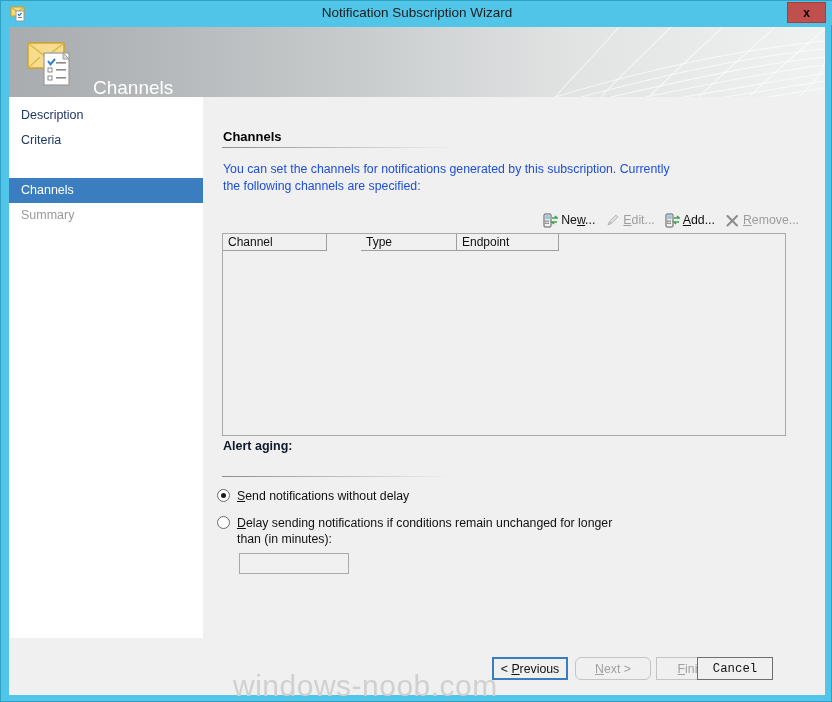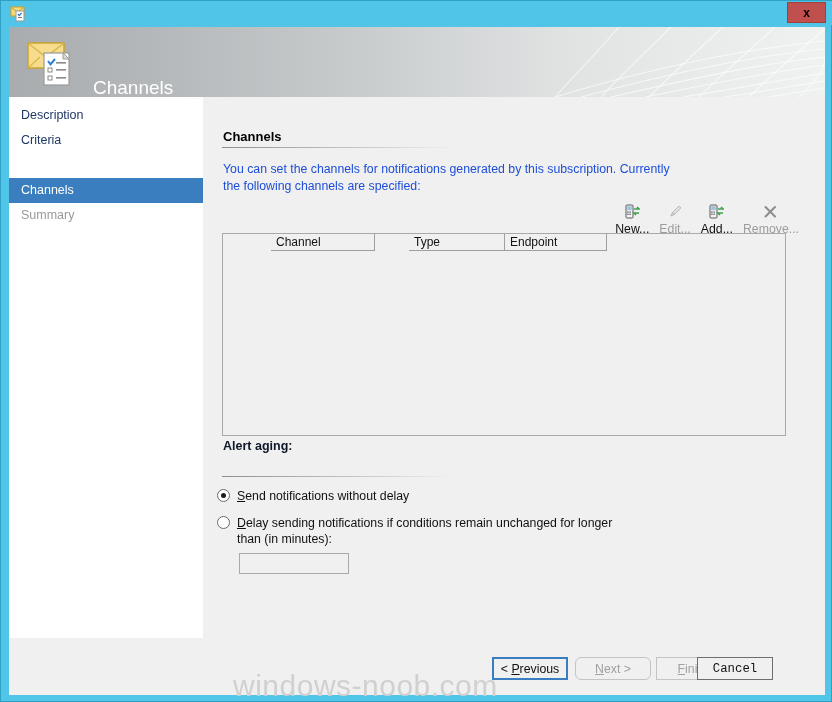--- a/index.html
+++ b/index.html
@@ -164,21 +164,20 @@
   }
   .tb-btn {
     display: flex;
     align-items: center;
     gap: 3px;
     font-size: 12.3px;
     color: #111111;
     cursor: pointer;
     padding: 1px 2px;
     white-space: nowrap;
-    flex-direction: column;
   }
   .tb-btn.disabled {
     color: #9d9d9d;
     cursor: default;
   }
   .tb-btn svg { display: block; }
 
   
   #listview {
     position: absolute;
@@ -327,20 +326,21 @@
   <div id="titlebar">
     <span id="titlebar-icon">
       <svg width="18" height="18" viewBox="0 0 18 18">
         <rect x="1" y="3" width="13" height="9" fill="#f5d97a" stroke="#c9a227" stroke-width="1"></rect>
         <path d="M1.5 3.5 L7.5 8 L13.5 3.5" fill="none" stroke="#c9a227" stroke-width="1"></path>
         <rect x="6" y="7" width="8" height="10" fill="#ffffff" stroke="#9a9a9a" stroke-width="1"></rect>
         <path d="M8 10 l1.2 1.6 L11.6 9" fill="none" stroke="#2f7fd0" stroke-width="1.3"></path>
         <rect x="8" y="13" width="4" height="1" fill="#7a7a7a"></rect>
       </svg>
     </span>
+    <div id="titlebar-text">Notification Subscription Wizard</div>
     <div id="close-button">x</div>
   </div>
 
   <div id="banner">
     <svg id="banner-mesh" viewBox="0 0 420 70" preserveAspectRatio="none">
       <g stroke="#ffffff" stroke-width="1.1" fill="none" opacity="0.75">
         <path d="M150,70 C230,46 320,24 420,14"></path>
         <path d="M176,70 C252,50 336,30 420,22"></path>
         <path d="M206,70 C276,54 352,37 420,30"></path>
         <path d="M240,70 C300,58 368,44 420,38"></path>
@@ -446,21 +446,21 @@
           <svg width="15" height="15" viewBox="0 0 15 15">
             <path d="M2.5 3 L12 12.5 M12 3 L2.5 12.5" stroke="#8d8d8d" stroke-width="2.1" stroke-linecap="round"></path>
           </svg>
         </span>
         <span><u>R</u>emove...</span>
       </div>
     </div>
 
     <div id="listview">
       <div id="list-header">
-        <div class="col-head" style="width:104px;margin-left:48px;">Channel</div>
+        <div class="col-head" style="width:104px;">Channel</div>
         <div class="col-head" style="width:96px;margin-left:34px;">Type</div>
         <div class="col-head" style="width:102px;">Endpoint</div>
       </div>
       <div id="list-body"></div>
     </div>
 
     <div id="aging-title">Alert aging:</div>
     <div id="aging-rule"></div>
 
     <div class="radio-row" style="top:391px; width:420px;">

